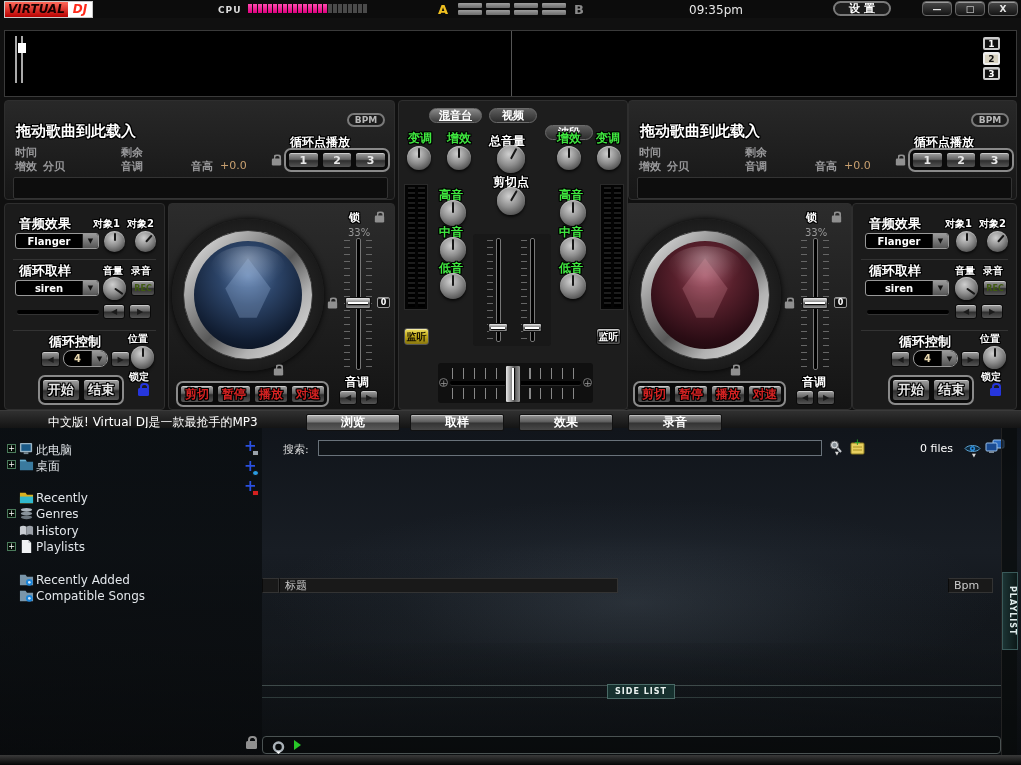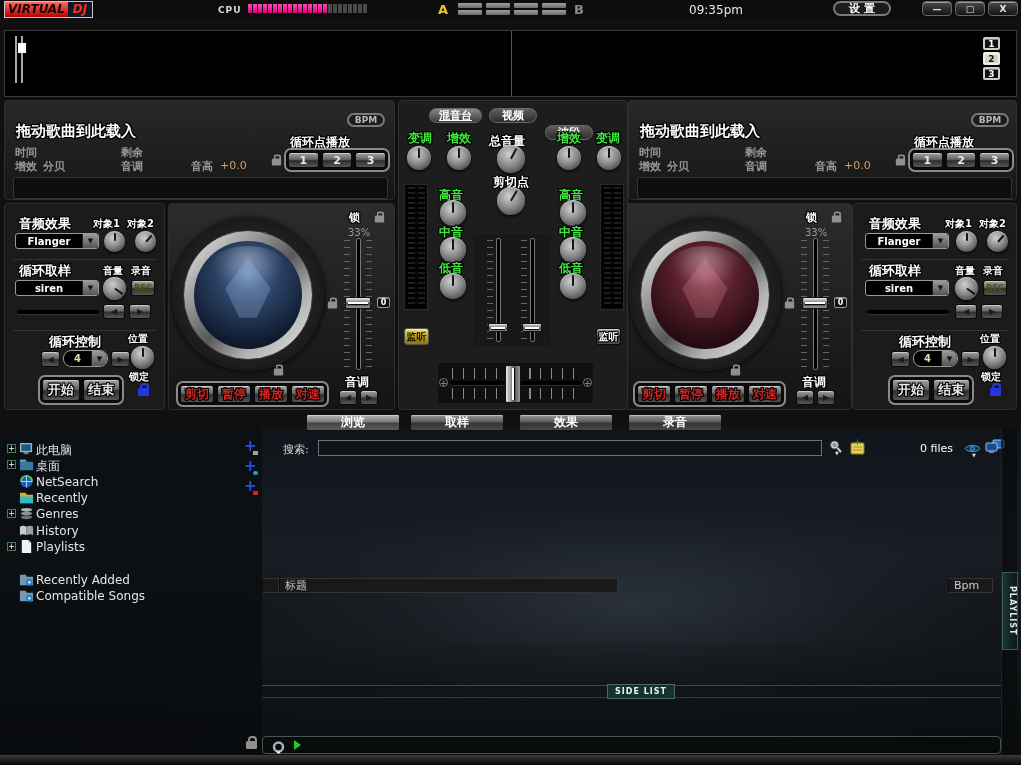--- a/index.html
+++ b/index.html
@@ -82,21 +82,21 @@
          font-size:9px;line-height:8px;text-align:center;box-sizing:border-box;}
 </style>
 </head>
 <body>
 
 <div id="app">
 
   <div class="abs" style="left:0;top:0;width:1021px;height:18px;background:#0c0c0c;">
     <div class="abs" style="left:4px;top:1px;height:15px;display:flex;border:1px solid #c8c8c8;font-style:italic;font-weight:bold;font-size:12px;">
       <span style="background:linear-gradient(180deg,#ff6a5a,#b80000);color:#180000;padding:0 3px;line-height:15px;">VIRTUAL</span>
-      <span style="background:#0f172a;color:#ff2a1a;padding:0 5px;line-height:15px;">DJ</span>
+      <span style="background:#ffffff;color:#ff2a1a;padding:0 5px;line-height:15px;">DJ</span>
     </div>
     <div class="abs" style="left:218px;top:5px;font-size:9px;font-weight:bold;color:#ddd;letter-spacing:1px;">CPU</div>
     <div id="cpu-meter" style="left:248px;top:4px;">
         <i class="lit"></i>
         <i class="lit"></i>
         <i class="lit"></i>
         <i class="lit"></i>
         <i class="lit"></i>
         <i class="lit"></i>
         <i class="lit"></i>
@@ -452,20 +452,23 @@
       <div class="abs" style="left:12px;top:18px;width:131px;height:4px;background:#000;border-radius:2px;box-shadow:0 1px 0 #2a2a2a;"></div>
       <div class="abs" style="left:14px;top:25px;width:127px;height:11px;background:repeating-linear-gradient(90deg,#888 0 1.5px,transparent 1.5px 11px);"></div>
       <span class="xplus" style="left:1px;top:15px;">+</span>
       <span class="xplus" style="left:145px;top:15px;">+</span>
       <div class="abs" style="left:67px;top:2px;width:14px;height:36px;border:1px solid #111;border-radius:2px;background:linear-gradient(90deg,#e8e8e8,#8a8a8a 40%,#555 60%,#9a9a9a);">
         <i style="position:absolute;top:2px;bottom:2px;left:50%;width:2px;margin-left:-1px;background:#fff;box-shadow:1px 0 1px #000;"></i>
       </div>
     </div>
   </div>
 
+  <div class="abs" style="left:0;top:410px;width:1021px;height:18px;background:linear-gradient(180deg,#303030,#141414);border-top:1px solid #3a3a3a;box-sizing:border-box;">
+    <div class="abs" style="left:48px;top:3px;font-size:12px;color:#fff;white-space:nowrap;">中文版! Virtual DJ是一款最抢手的MP3</div>
+  </div>
   <div class="stab active" style="left:306px;top:414px;width:94px;">浏览</div>
   <div class="stab" style="left:410px;top:414px;width:94px;">取样</div>
   <div class="stab" style="left:519px;top:414px;width:94px;">效果</div>
   <div class="stab" style="left:628px;top:414px;width:94px;">录音</div>
 
   <div class="abs" style="left:0;top:428px;width:1021px;height:327px;overflow:hidden;
        background:
          radial-gradient(ellipse 520px 150px at 62% 175px, rgba(150,170,190,.16), rgba(80,95,110,.07) 45%, transparent 70%),
          radial-gradient(ellipse 1300px 450px at 50% 135%, rgba(30,36,42,.95), transparent 72%),
          linear-gradient(180deg,#11151b 0%,#181d24 38%,#12161b 58%,#0a0d10 100%);">
@@ -484,28 +487,20 @@
           </svg></span>
       <span class="tlabel">此电脑</span>
     </div>
     <div class="trow" style="top:29px;">
       <span class="exp">+</span>
       <span class="ticon"><svg width="15" height="15" viewBox="0 0 16 16">
             <path d="M1 3h6l1.5 2H15v9H1z" fill="#3a7a9e"></path>
             <path d="M1 3h6l1 1.5H1z" fill="#6ab0d0"></path>
           </svg></span>
       <span class="tlabel">桌面</span>
-    </div>
-    <div class="trow" style="top:46px;">
-      <span class="ticon"><svg width="15" height="15" viewBox="0 0 16 16">
-            <circle cx="8" cy="8" r="6.5" fill="#1a62b8"></circle>
-            <path d="M2 8a6 6 0 0 1 12 0" fill="none" stroke="#58c058" stroke-width="2"></path>
-            <path d="M8 1.5v13M2 8h12" stroke="#a8d8ff" stroke-width="1"></path>
-          </svg></span>
-      <span class="tlabel">NetSearch</span>
     </div>
     <div class="trow" style="top:62px;">
       <span class="ticon"><svg width="15" height="15" viewBox="0 0 16 16">
             <path d="M1 3h6l1.5 2H15v9H1z" fill="#d8b020"></path>
             <path d="M1 7h14v7H1z" fill="#30b8cc"></path>
           </svg></span>
       <span class="tlabel">Recently</span>
     </div>
     <div class="trow" style="top:78px;">
       <span class="exp">+</span>

